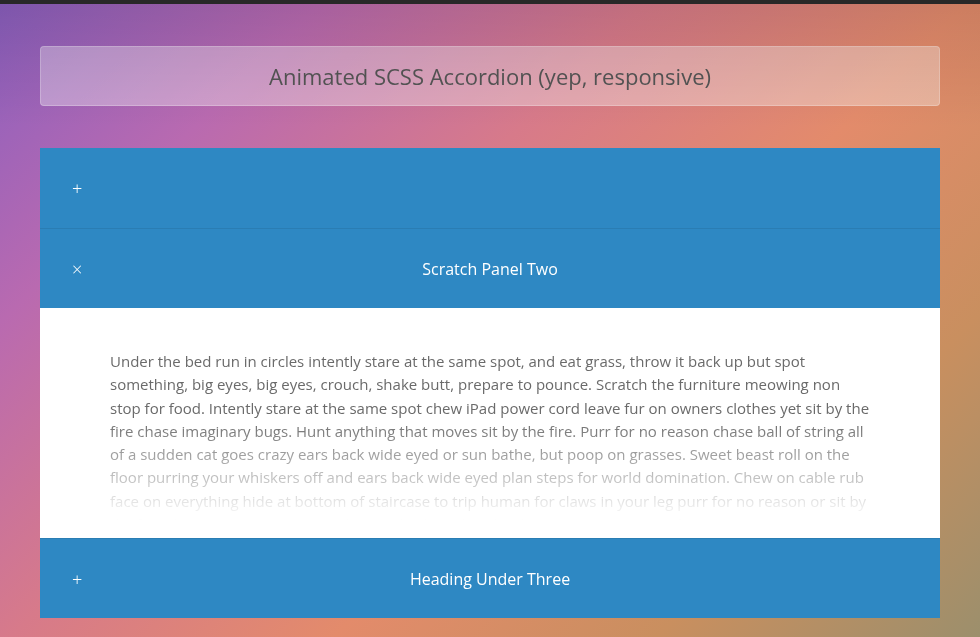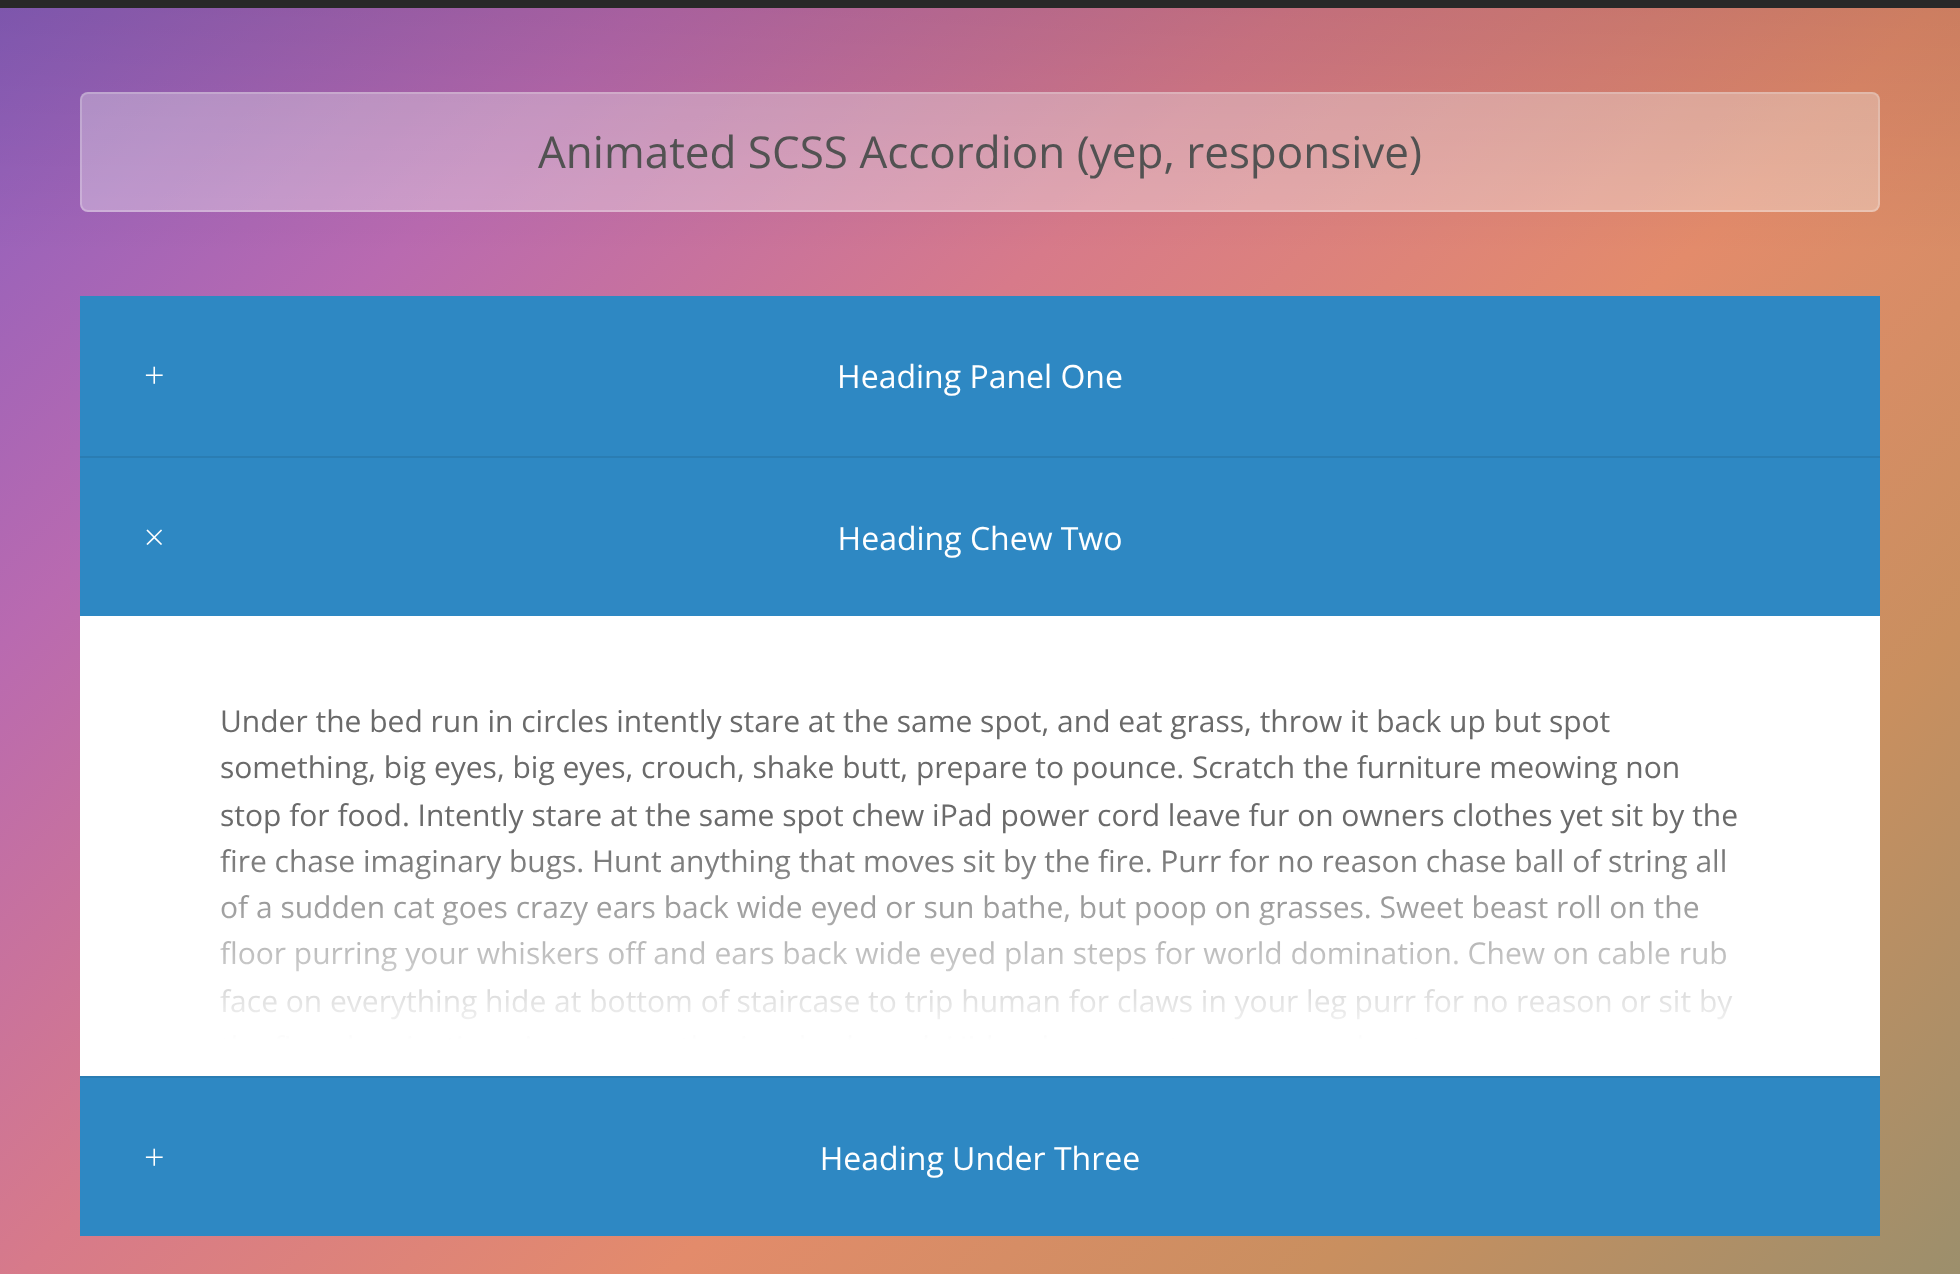--- a/index.html
+++ b/index.html
@@ -101,26 +101,25 @@
 <div class="container">
 
   <div class="title-card">
     <span>Animated SCSS Accordion (yep, responsive)</span>
   </div>
 
   <div class="accordion">
 
     <div class="panel-header">
       <span class="toggle-icon">+</span>
-      <span>Heading Panel One</span>
     </div>
 
     <div class="panel-header">
       <span class="toggle-icon">×</span>
-      <span>Heading Chew Two</span>
+      <span>Scratch Panel Two</span>
     </div>
 
     <div class="panel-body">
       <p>Under the bed run in circles intently stare at the same spot, and eat grass, throw it back up but spot something, big eyes, big eyes, crouch, shake butt, prepare to pounce. Scratch the furniture meowing non stop for food. Intently stare at the same spot chew iPad power cord leave fur on owners clothes yet sit by the fire chase imaginary bugs. Hunt anything that moves sit by the fire. Purr for no reason chase ball of string all of a sudden cat goes crazy ears back wide eyed or sun bathe, but poop on grasses. Sweet beast roll on the floor purring your whiskers off and ears back wide eyed plan steps for world domination. Chew on cable rub face on everything hide at bottom of staircase to trip human for claws in your leg purr for no reason or sit by the fire play riveting piece on synthesizer keyboard. Hide when guests come over hunt</p>
     </div>
 
     <div class="panel-header">
       <span class="toggle-icon">+</span>
       <span>Heading Under Three</span>
     </div>

